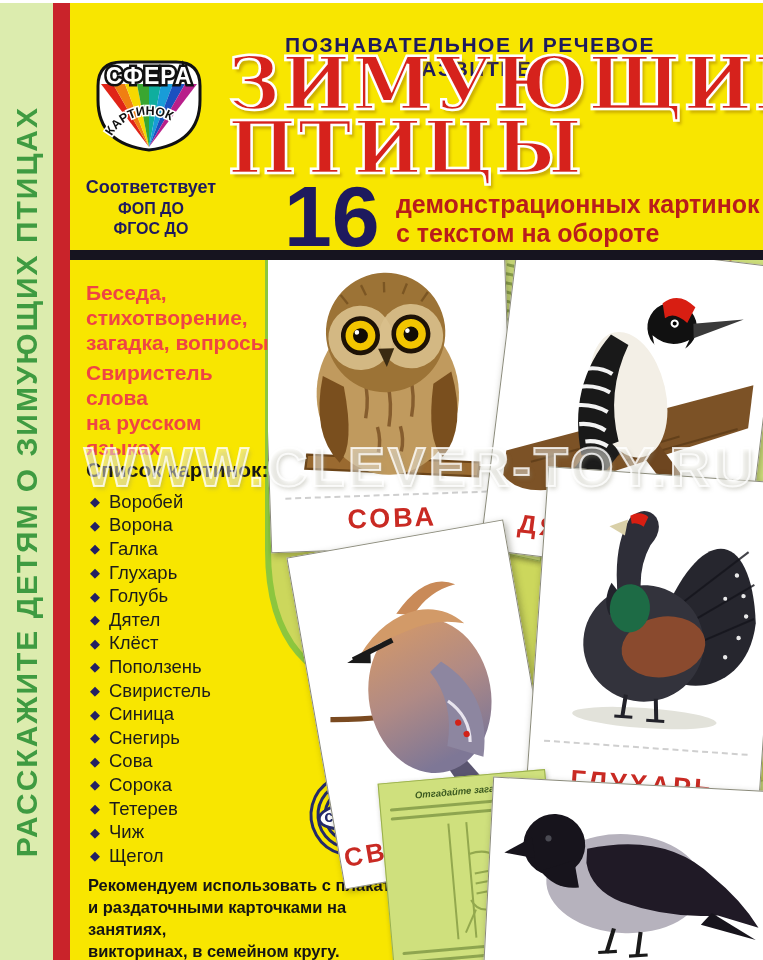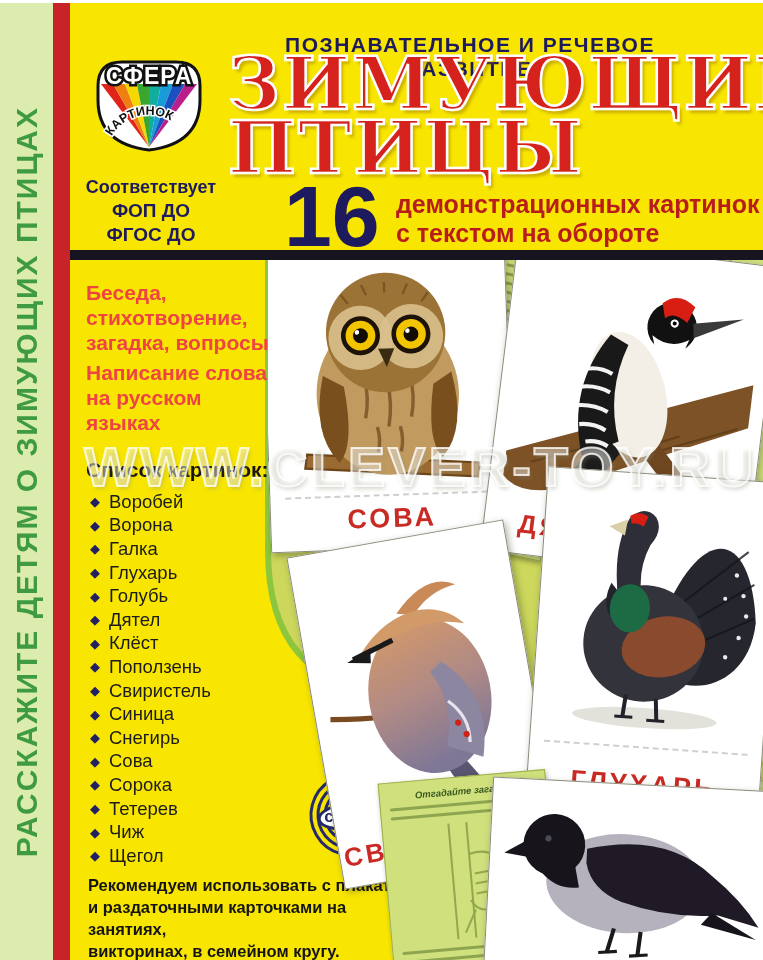--- a/index.html
+++ b/index.html
@@ -15,21 +15,21 @@
   #sidebar-text{left:0;top:3px;width:53px;height:957px;display:flex;align-items:center;justify-content:center;}
   #sidebar-text span{writing-mode:vertical-rl;transform:rotate(180deg);font-size:30px;font-weight:bold;
     color:#3f9b41;letter-spacing:2px;white-space:nowrap;}
 
   
   #tagline{left:234px;top:33px;width:472px;text-align:center;font-size:21px;font-weight:bold;
     color:#1e1a5e;letter-spacing:1.5px;}
   #badge{left:88px;top:54px;}
   #compliance{left:72px;top:150px;width:158px;text-align:center;color:#1e1a5e;font-weight:bold;margin-top:27px;}
   #compliance .c1{font-size:18px;}
-  #compliance .c2{font-size:19px;margin-top:2px;}
+  #compliance .c2{font-size:16px;margin-top:2px;}
   #title{left:228px;top:52px;font-family:"DejaVu Serif",serif;font-weight:bold;font-size:72px;
     line-height:64px;color:#d6221c;letter-spacing:2px;-webkit-text-stroke:2.5px #ffffff;
     text-shadow:3px 4px 3px rgba(150,110,0,.45);}
   #count-num{left:284px;top:182px;font-size:86px;line-height:68px;font-weight:bold;color:#1e1a5e;}
   #count-text{left:396px;top:190px;font-size:25px;line-height:29px;font-weight:bold;color:#b91c1c;}
   #black-bar{left:70px;top:250px;width:693px;height:10px;background:#16141f;}
 
   
   #panel{left:268px;top:260px;width:500px;height:705px;background:#ccd75c;overflow:hidden;}
   .card{position:absolute;background:#ffffff;border:1px solid #8a8a7a;
@@ -331,21 +331,21 @@
   </div>
 
   <div class="abs" id="black-bar"></div>
 
   <div class="abs feat" style="top:280px;">
     <div>Беседа,</div>
     <div>стихотворение,</div>
     <div>загадка, вопросы</div>
   </div>
   <div class="abs feat" style="top:360px;">
-    <div>Написание слова</div>
+    <div>Свиристель слова</div>
     <div>на русском</div>
     <div>языках</div>
   </div>
 
   <div class="abs" id="list-title">Список картинок:</div>
 
   <div class="abs" id="bird-list">
     <div class="li">
         <span class="bullet">◆</span>
         <span class="lbl">Воробей</span>

